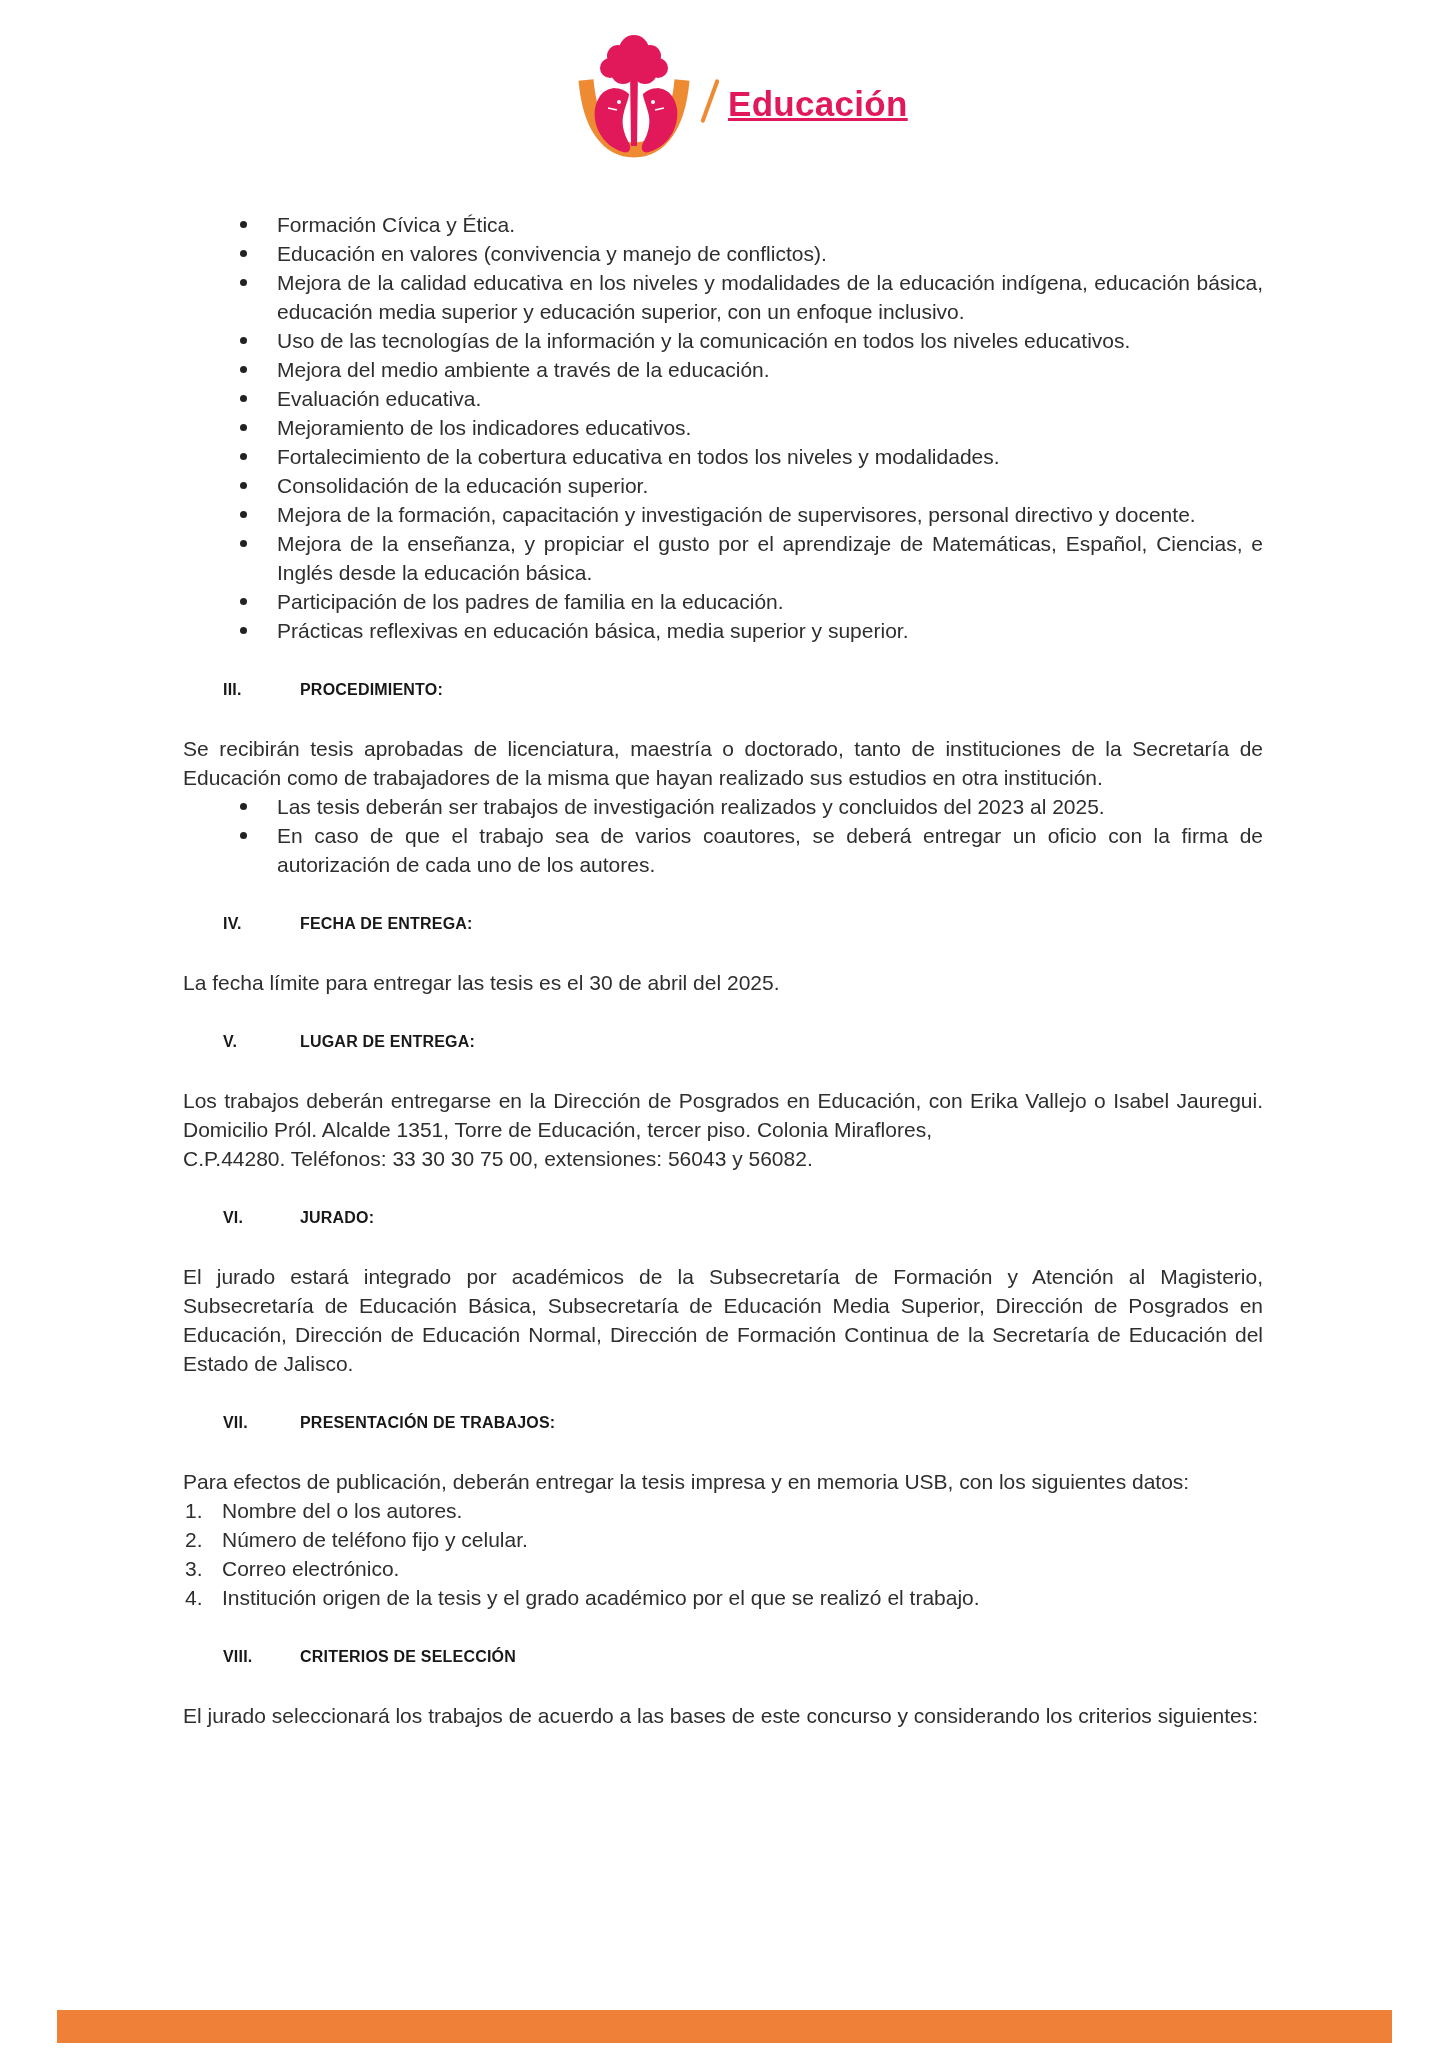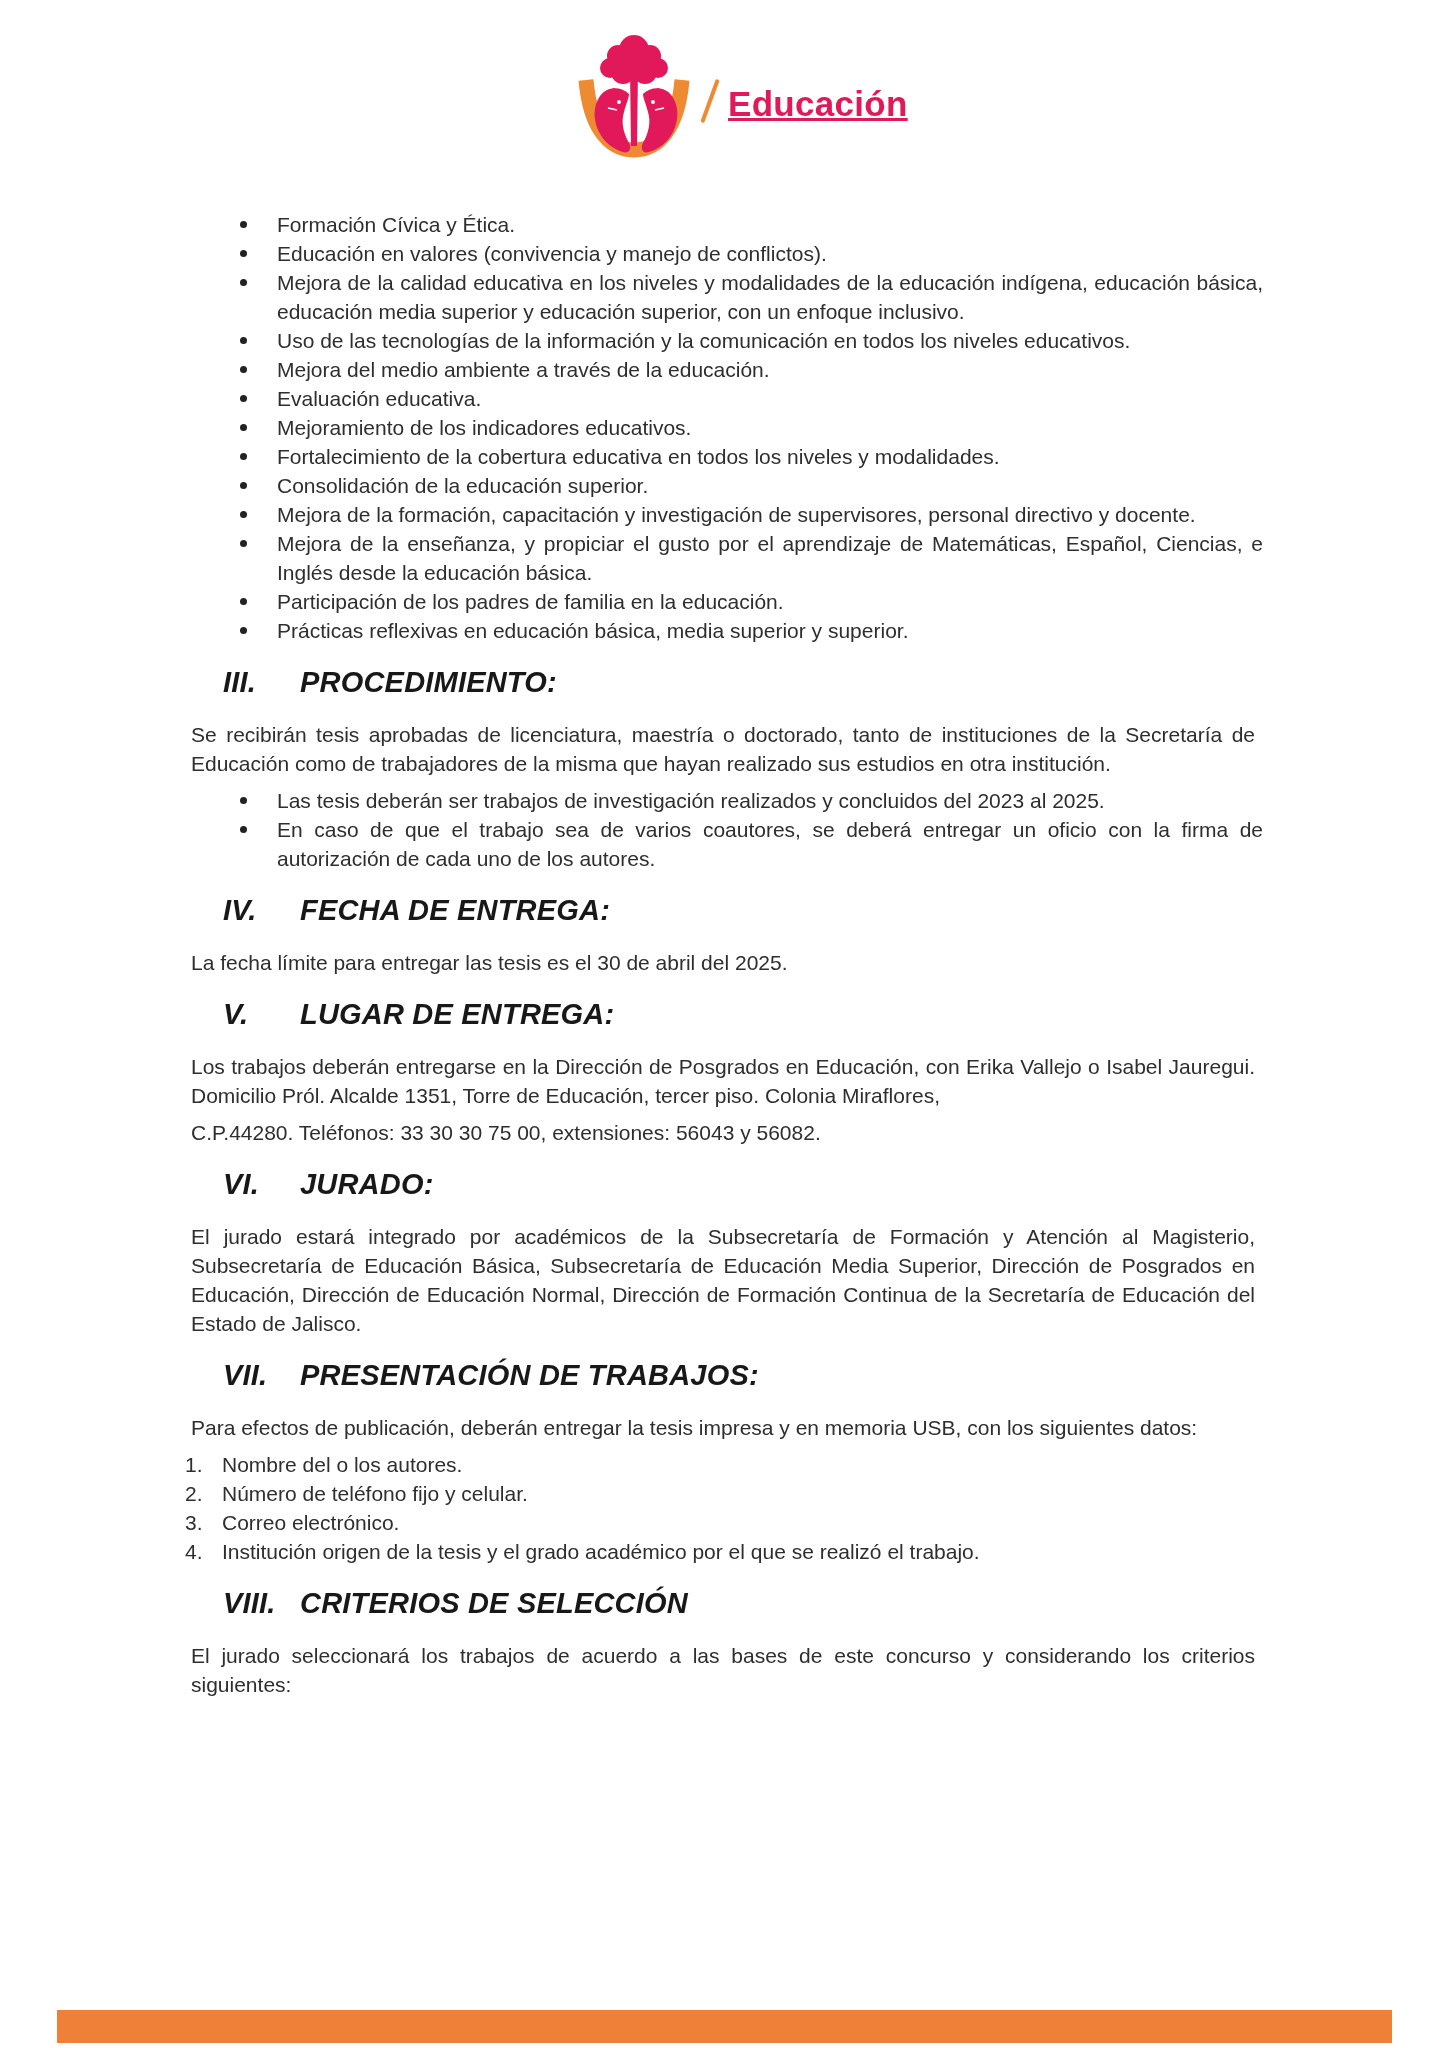--- a/index.html
+++ b/index.html
@@ -11,27 +11,27 @@
   }
   
   .logo-icon{position:absolute;left:545px;top:28px;width:178px;height:138px;}
   .logo-slash{position:absolute;left:708px;top:78px;width:4px;height:46px;
     background:#EE8A31;transform:rotate(20deg);border-radius:2px;}
   .logo-word{position:absolute;left:728px;top:84px;font-size:35px;font-weight:bold;
     color:#E1195B;letter-spacing:.3px;text-decoration:underline;}
   
   .content{position:absolute;left:183px;top:210px;width:1080px;
     font-size:21px;line-height:29px;}
-  .content p{margin:8px;text-align:justify;}
+  .content p{margin:0;text-align:justify;}
   ul,ol{list-style:none;margin:0;padding:0;}
   li.bullet{position:relative;padding-left:94px;text-align:justify;}
   li.bullet::before{content:"";position:absolute;left:57px;top:11px;
     width:7px;height:7px;border-radius:50%;background:#222;}
-  .section-heading{display:flex;margin:23px 0;font-size:29px;font-weight:bold;
-    color:#181818;padding-left:40px;letter-spacing:.2px;font-style:italic;}
+  .section-heading{display:flex;margin:30px 0;font-size:16px;font-weight:bold;
+    color:#181818;padding-left:40px;letter-spacing:.2px;}
   .section-heading .numeral{width:77px;flex-shrink:0;}
   li.num{position:relative;padding-left:39px;text-align:justify;}
   li.num .marker{position:absolute;left:2px;top:0;}
   
   .footer-bar{position:absolute;left:57px;top:2010px;width:1335px;height:33px;
     background:#EE8137;}
 </style>
 </head>
 <body>
 

